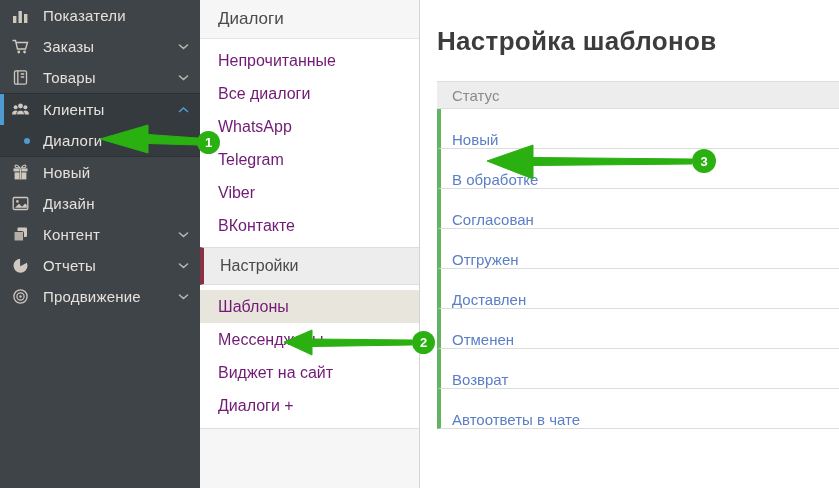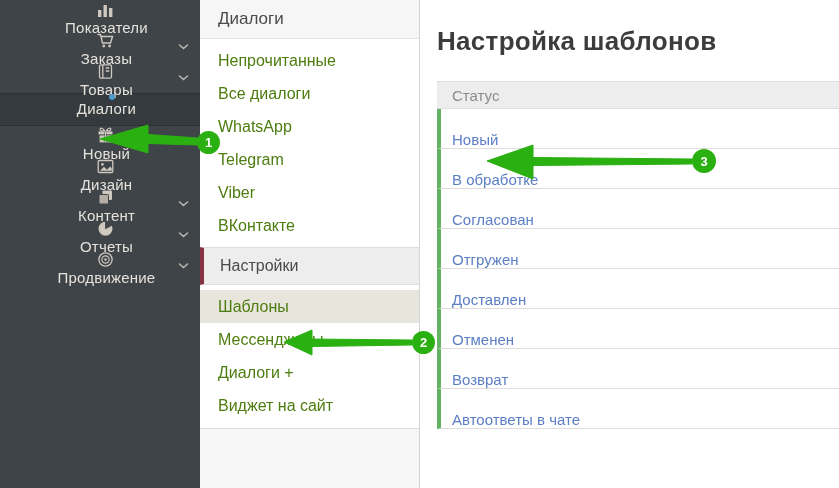--- a/index.html
+++ b/index.html
@@ -12,36 +12,36 @@
     --row_green:#62b462;
     --link_blue:#5b7ec5;
   }
   *{margin:0;padding:0;box-sizing:border-box;}
   html,body{width:839px;height:488px;overflow:hidden;}
   body{font-family:"Liberation Sans",sans-serif;background:#fff;}
   .app{position:relative;width:839px;height:488px;overflow:hidden;background:#fff;}
 
   
   .sidebar{position:absolute;left:0;top:0;width:200px;height:488px;background:var(--sidebar_bg,#3f4449);}
-  .nav-item{position:relative;display:flex;align-items:center;height:31px;cursor:pointer;flex-direction:column;}
+  .nav-item{position:relative;display:flex;align-items:center;height:31px;cursor:pointer;}
   .nav-icon{display:flex;align-items:center;justify-content:center;width:19px;height:19px;margin-left:11px;flex:0 0 19px;}
   .nav-label{margin-left:13px;font-size:15px;color:#e6e2db;letter-spacing:.2px;white-space:nowrap;}
   .nav-chevron{position:absolute;right:11px;top:50%;transform:translateY(-50%);display:flex;}
   .group-active{background:var(--sidebar_active_bg,#343a3e);border-top:1px solid #2c3135;border-bottom:1px solid #2c3135;}
   .group-active .nav-item.parent{border-left:4px solid var(--accent_blue,#4e9bd4);}
   .group-active .nav-item.parent .nav-icon{margin-left:7px;}
   .sub-bullet{width:6px;height:6px;border-radius:50%;background:var(--accent_blue,#4e9bd4);margin-left:24px;flex:0 0 6px;}
   .nav-item.sub .nav-label{margin-left:13px;}
 
   
   .submenu{position:absolute;left:200px;top:0;width:220px;height:488px;background:#f6f6f6;border-right:1px solid #d4d4d4;}
   .submenu-list{background:#fff;border-bottom:1px solid #ddd;padding-bottom:6px;}
   .submenu-header{height:39px;display:flex;align-items:center;padding-left:18px;font-size:17px;color:#4a4a4a;background:#f6f6f6;border-bottom:1px solid #e4e4e4;}
   .submenu-pad{height:5px;}
-  .submenu-item{height:33px;display:flex;align-items:center;padding-left:18px;font-size:16px;color:#4d7c0f;cursor:pointer;white-space:nowrap;}
+  .submenu-item{height:33px;display:flex;align-items:center;padding-left:18px;font-size:16px;color:#701a75;cursor:pointer;white-space:nowrap;}
   .submenu-section{height:38px;display:flex;align-items:center;margin:5px 0;padding-left:16px;font-size:16px;color:#4a4a4a;background:#ededed;border-top:1px solid #ddd;border-bottom:1px solid #ddd;border-left:4px solid var(--maroon_accent,#8a3245);}
   .submenu-item.active{background:var(--active_item_bg,#e8e5dd);}
 
   
   .main{position:absolute;left:420px;top:0;right:0;bottom:0;background:#fff;}
   .page-title{margin:26px 12px 0 17px;font-size:26px;color:#3c3c3c;letter-spacing:.3px;white-space:nowrap;}
   .status-table{margin:24px 0 0 17px;}
   .table-header{height:28px;display:flex;align-items:center;padding-left:15px;background:#ededed;border-top:1px solid #ddd;border-bottom:1px solid #ddd;font-size:15px;color:#8b8b8b;}
   .table-row{height:40px;display:flex;align-items:flex-end;padding-left:11px;border-left:4px solid var(--row_green,#62b462);border-bottom:1px solid #ddd;background:#fff;}
   .table-row a{font-size:15px;color:var(--link_blue,#5b7ec5);text-decoration:none;cursor:pointer;}
@@ -102,20 +102,38 @@
       </span>
       <span class="nav-label">Товары</span>
       <span class="nav-chevron">
         <svg width="11" height="7" viewBox="0 0 11 7" fill="none" stroke="#b9b4ad" stroke-width="1.6" stroke-linecap="round">
             <path d="M1.5 1.5l4 3.5 4-3.5"></path>
           </svg>
       </span>
     </div>
 
     <div class="group-active">
+      <div class="nav-item parent">
+        <span class="nav-icon">
+          <svg width="19" height="19" viewBox="0 0 19 19" fill="#cfc8bf">
+              <circle cx="4.6" cy="7.2" r="2"></circle>
+              <circle cx="14.4" cy="7.2" r="2"></circle>
+              <circle cx="9.5" cy="6" r="2.4"></circle>
+              <path d="M1 14.5c0-2.4 1.6-4 3.6-4s3.6 1.6 3.6 4z"></path>
+              <path d="M10.8 14.5c0-2.4 1.6-4 3.6-4s3.6 1.6 3.6 4z"></path>
+              <path d="M5.5 14.8c0-2.8 1.8-4.6 4-4.6s4 1.8 4 4.6z" stroke="#343a3e" stroke-width=".8"></path>
+            </svg>
+        </span>
+        <span class="nav-label">Клиенты</span>
+        <span class="nav-chevron">
+          <svg width="11" height="7" viewBox="0 0 11 7" fill="none" stroke="#4e9bd4" stroke-width="1.6" stroke-linecap="round">
+              <path d="M1.5 5l4-3.5L9.5 5"></path>
+            </svg>
+        </span>
+      </div>
       <div class="nav-item sub">
         <span class="sub-bullet"></span>
         <span class="nav-label">Диалоги</span>
       </div>
     </div>
 
     <div class="nav-item">
       <span class="nav-icon">
         <svg width="19" height="19" viewBox="0 0 19 19" fill="#cfc8bf">
             <rect x="2.5" y="5.4" width="14" height="3"></rect>
@@ -192,22 +210,22 @@
       <div class="submenu-pad"></div>
       <div class="submenu-item">Непрочитанные</div>
       <div class="submenu-item">Все диалоги</div>
       <div class="submenu-item">WhatsApp</div>
       <div class="submenu-item">Telegram</div>
       <div class="submenu-item">Viber</div>
       <div class="submenu-item">ВКонтакте</div>
       <div class="submenu-section">Настройки</div>
       <div class="submenu-item active">Шаблоны</div>
       <div class="submenu-item">Мессенджеры</div>
+      <div class="submenu-item">Виджет на сайт</div>
       <div class="submenu-item">Диалоги +</div>
-      <div class="submenu-item">Виджет на сайт</div>
     </div>
   </nav>
 
   <main class="main">
     <h1 class="page-title">Настройка шаблонов</h1>
     <div class="status-table">
       <div class="table-header">Статус</div>
       <div class="table-row">
           <a>Новый</a>
         </div>

